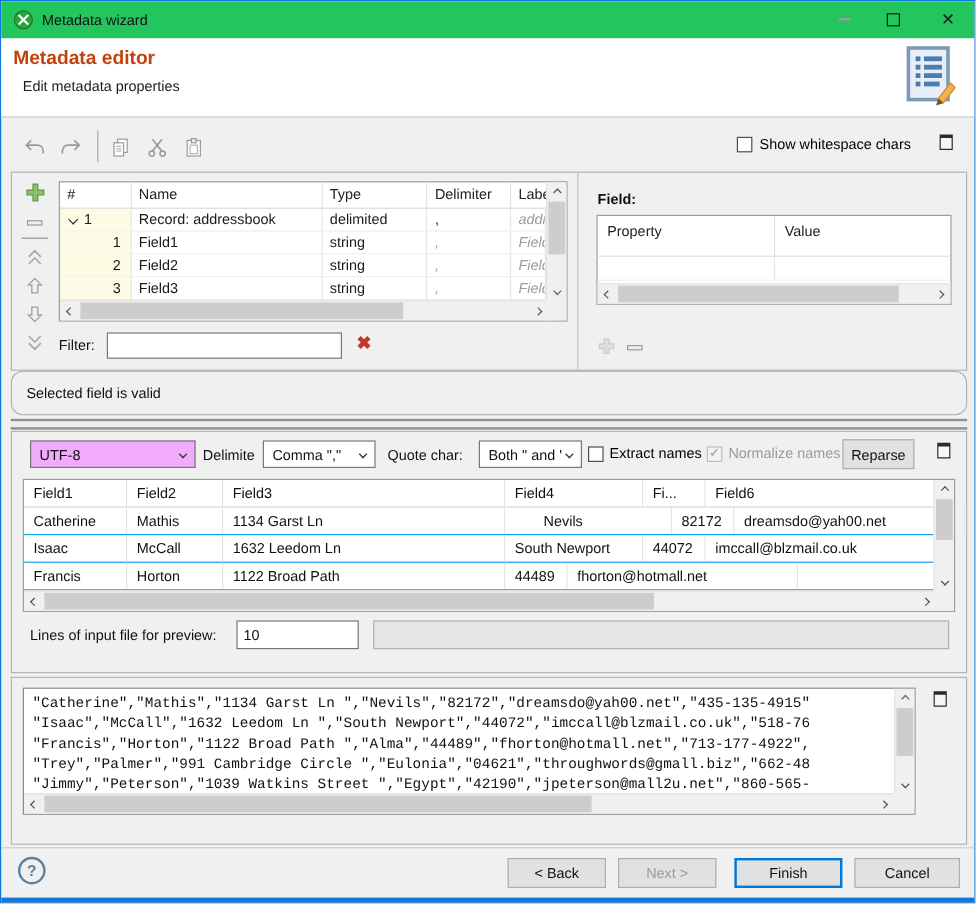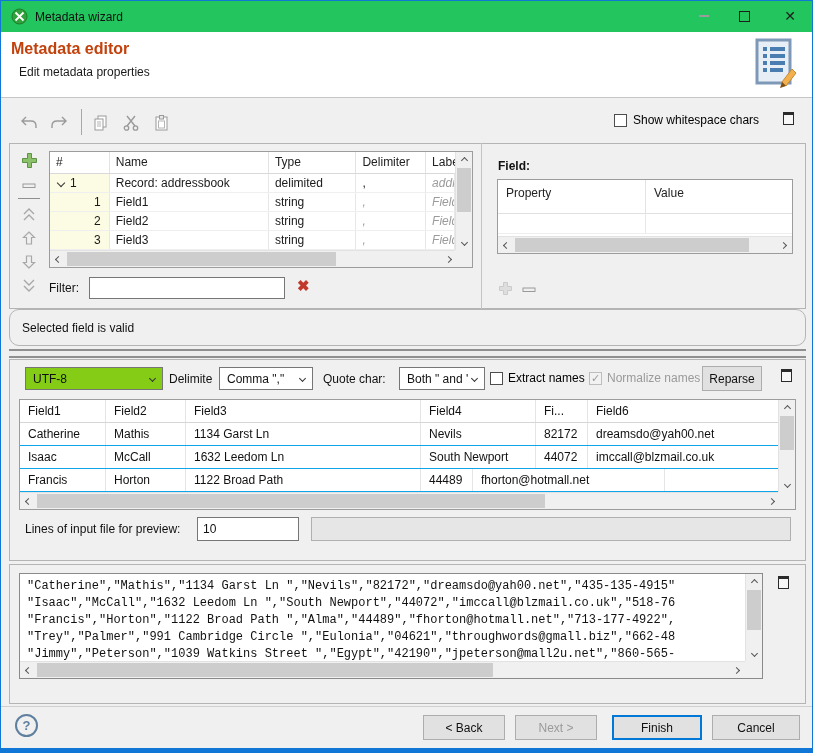--- a/index.html
+++ b/index.html
@@ -57,21 +57,21 @@
   .sbtrack{position:relative;flex:1;}
   .sbthumb{position:absolute;background:#cdcdcd;}
 
   
   .fieldtbl{left:496px;top:178px;width:296px;height:75px;background:#fff;border:1px solid #9c9c9c;}
   .fh{font-size:12px;color:#222;padding:6px 0 0 8px;border-right:1px solid #e3e3e3;height:34px;}
 
   
   .combo{position:absolute;height:23px;border:1px solid #767676;background:#fff;display:flex;align-items:center;padding:0 7px;font-size:12px;color:#111;}
   .combo .ch{margin-left:auto;width:5px;height:5px;border-color:#333;}
-  .combo.gray{background:#84cc16;}
+  .combo.gray{background:#f0abfc;}
   .txt{position:absolute;border:1px solid #767676;background:#fff;font-size:12px;padding:0 5px;color:#111;}
   .cbx{width:13px;height:13px;border:1px solid #4d4d4d;background:#fff;display:inline-block;}
   .cbx.dis{border-color:#bdbdbd;background:#f2f2f2;color:#9a9a9a;font-size:11px;line-height:11px;text-align:center;}
   .lbl{position:absolute;font-size:12px;color:#111;white-space:nowrap;}
   .btn{position:absolute;height:25px;background:#e1e1e1;border:1px solid #adadad;font-size:12px;color:#111;display:flex;align-items:center;justify-content:center;}
   .btn.def{border:2px solid #0078d7;}
   .btn.dis{color:#9a9a9a;}
 
   
   .ptbl{left:18px;top:398px;width:777px;height:111px;background:#fff;border:1px solid #9c9c9c;font-family:"Liberation Mono","DejaVu Sans Mono",monospace;}
@@ -348,21 +348,21 @@
           <div class="pc" style="width: 235px;">Field3</div>
           <div class="pc" style="width: 115px;">Field4</div>
           <div class="pc" style="width: 52px;">Fi...</div>
           <div class="pc" style="width: 192px;">Field6</div>
         </div>
       <div id="preview-body">
           <div class="prow">
             <div class="pc" style="width: 86px;">Catherine</div>
             <div class="pc" style="width: 80px;">Mathis</div>
             <div class="pc" style="width: 235px;">1134 Garst Ln</div>
-            <div class="pc" style="width: 115px;">Nevils</div>
+            <div class="pc" style="width: 115px; margin-left: 24px;">Nevils</div>
             <div class="pc" style="width: 52px;">82172</div>
             <div class="pc" style="width: 192px;">dreamsdo@yah00.net</div>
           </div>
           <div class="prow">
             <div class="pc" style="width: 86px;">Isaac</div>
             <div class="pc" style="width: 80px;">McCall</div>
             <div class="pc" style="width: 235px;">1632 Leedom Ln</div>
             <div class="pc" style="width: 115px;">South Newport</div>
             <div class="pc" style="width: 52px;">44072</div>
             <div class="pc" style="width: 192px;">imccall@blzmail.co.uk</div>

